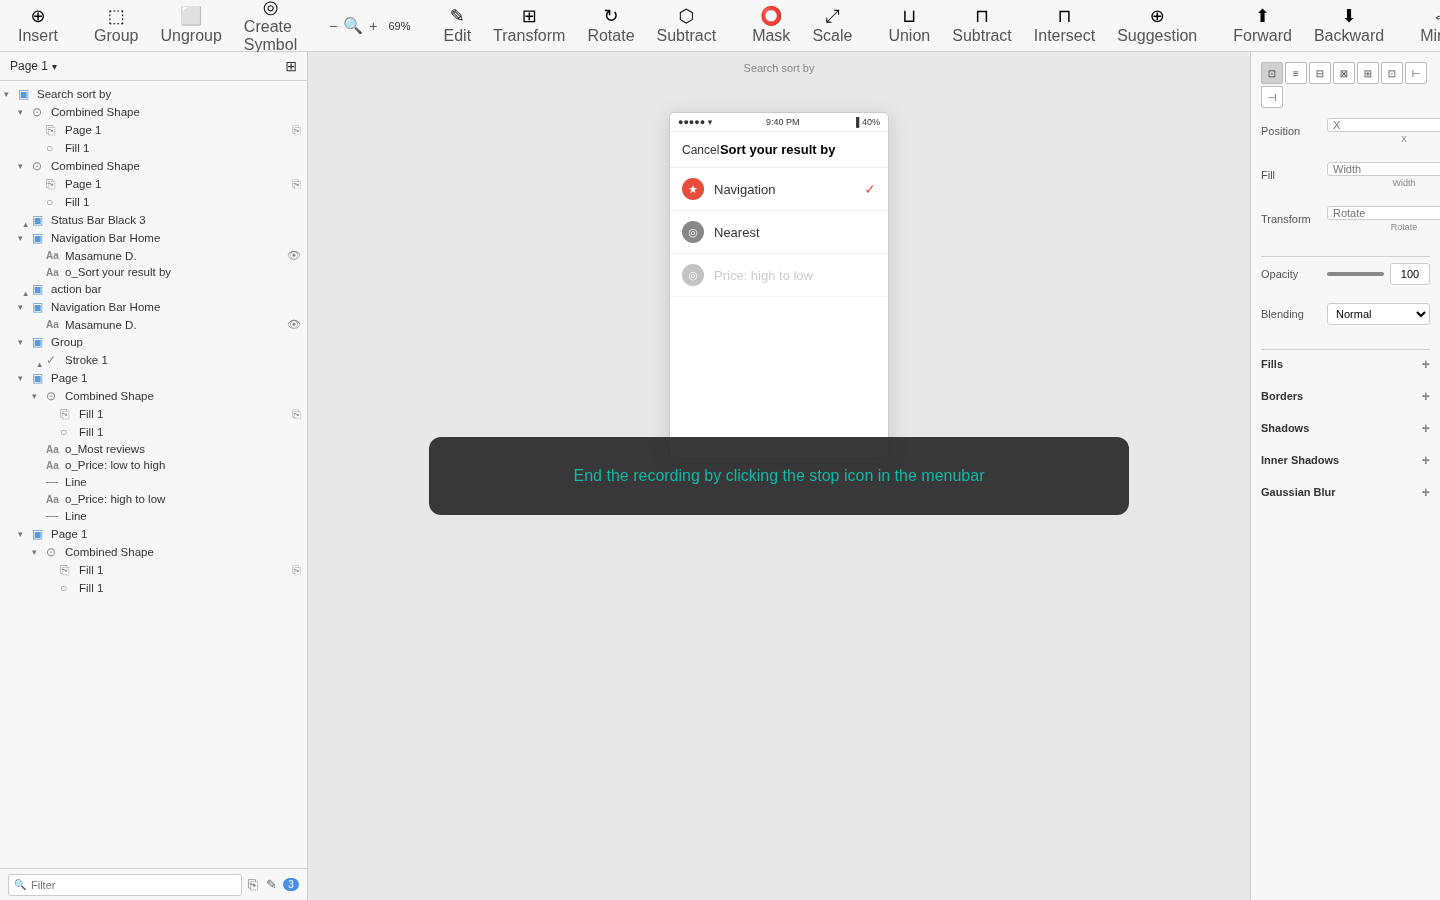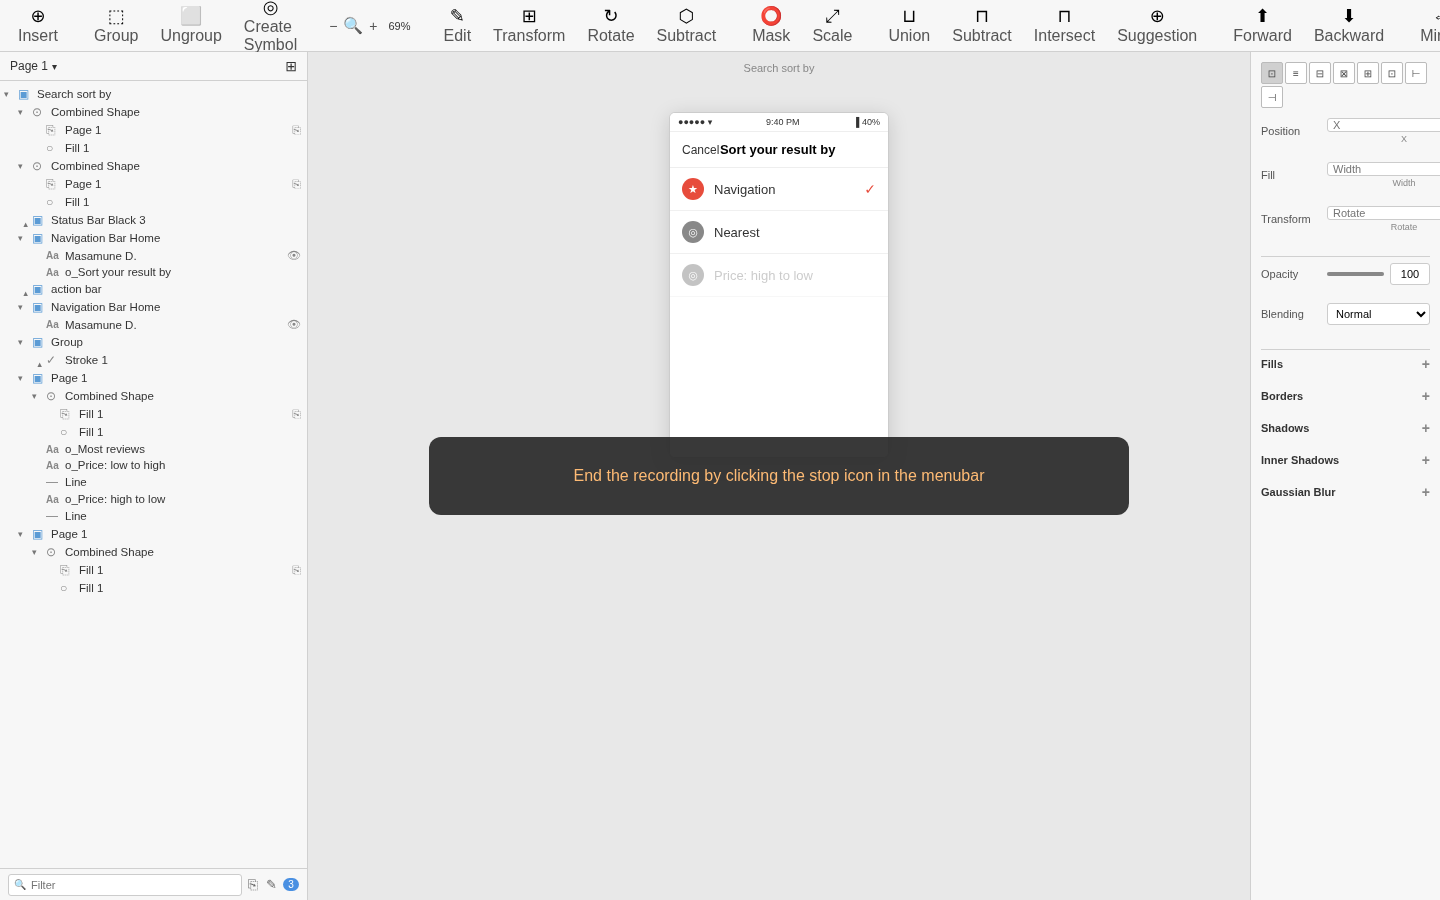--- a/index.html
+++ b/index.html
@@ -82,21 +82,21 @@
       position: absolute; top: 0; left: 0; right: 0; bottom: 0;
       display: flex; align-items: center; justify-content: center;
       z-index: 100; pointer-events: none;
     }
     #recording-modal {
       background: rgba(40,40,40,0.92); border-radius: 12px;
       padding: 30px 60px; text-align: center; color: white;
       max-width: 700px; width: 90%;
     }
     #recording-modal .title { font-size: 28px; font-weight: 400; margin-bottom: 10px; }
-    #recording-modal .subtitle { font-size: 16px; color: #fdba74; font-weight: 300; }
+    #recording-modal .subtitle { font-size: 16px; color: #14b8a6; font-weight: 300; }
 
     
     #phone-mockup {
       position: absolute; top: 60px; left: 50%; transform: translateX(-50%);
       width: 220px; background: white; border: 1px solid #ccc;
       border-radius: 6px; box-shadow: 0 4px 20px rgba(0,0,0,0.15);
       overflow: hidden; z-index: 10;
     }
     .phone-label {
       position: absolute; top: 10px; left: 50%; transform: translateX(-50%);

